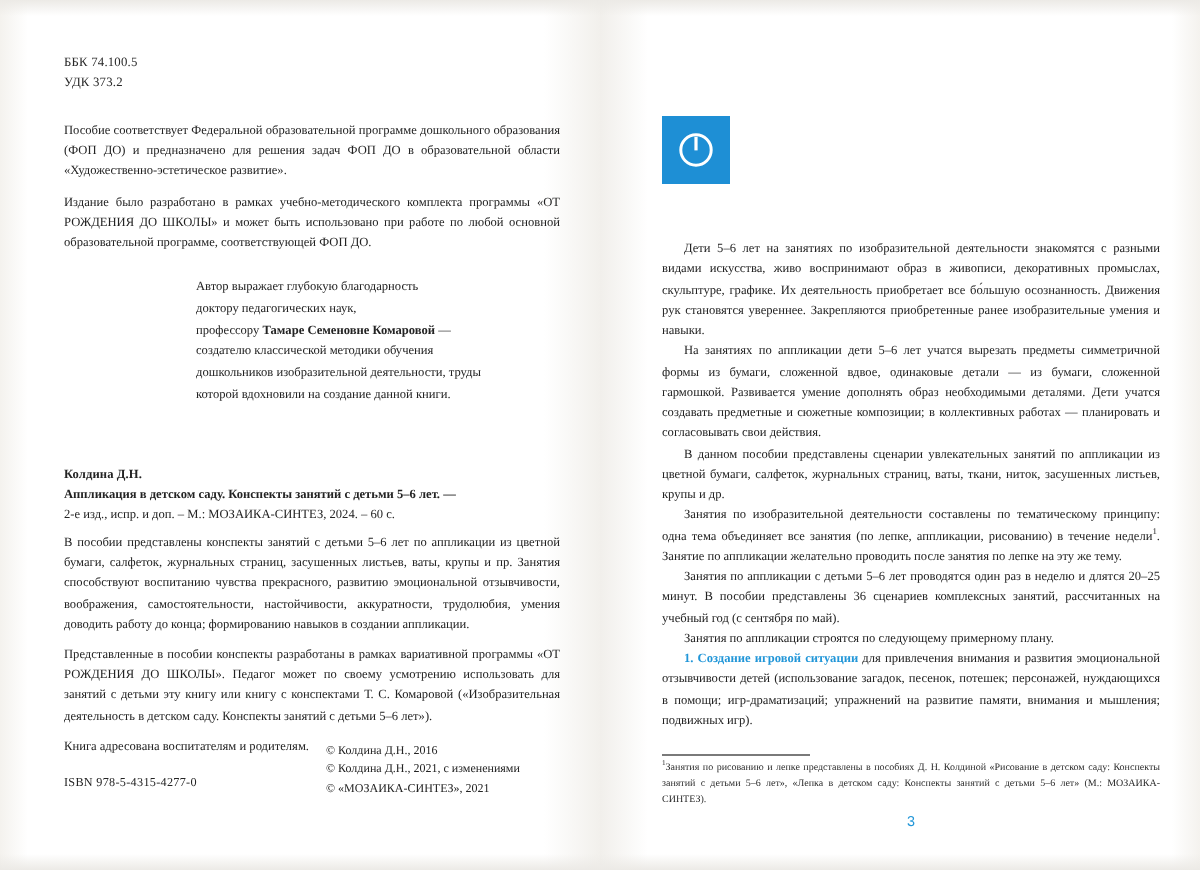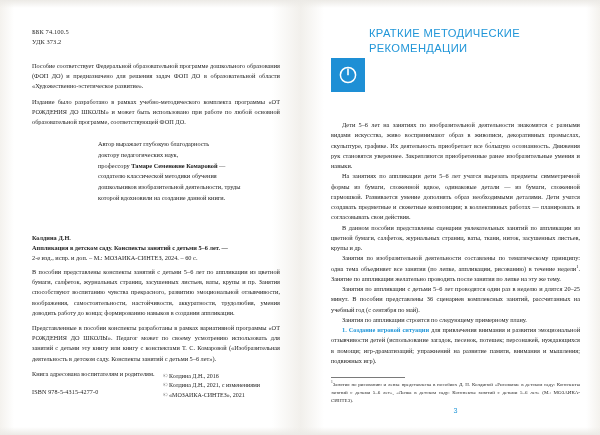--- a/index.html
+++ b/index.html
@@ -245,21 +245,20 @@
   </div>
 
   <div class="isbn">ISBN 978-5-4315-4277-0</div>
 
   <div class="copyrights">
     <div>© Колдина Д.Н., 2016</div>
     <div>© Колдина Д.Н., 2021, с изменениями</div>
     <div>© «МОЗАИКА-СИНТЕЗ», 2021</div>
   </div>
 
-  <div class="chapter-title">Краткие методические рекомендации</div>
 
   <div class="chapter-icon">
     <svg width="22" height="22" viewBox="0 0 22 22" aria-hidden="true">
       <circle cx="11" cy="11" r="7.6" fill="none" stroke="#ffffff" stroke-width="1.5"></circle>
       <line x1="11" y1="4.4" x2="11" y2="11.2" stroke="#ffffff" stroke-width="1.6" stroke-linecap="butt"></line>
     </svg>
   </div>
 
   <div class="right-body">
     <p>Дети 5–6 лет на занятиях по изобразительной деятельности знакомятся с разными видами искусства, живо воспринимают образ в живописи, декоративных промыслах, скульптуре, графике. Их деятельность приобретает все бо́льшую осознанность. Движения рук становятся увереннее. Закрепляются приобретенные ранее изобразительные умения и навыки.</p>

